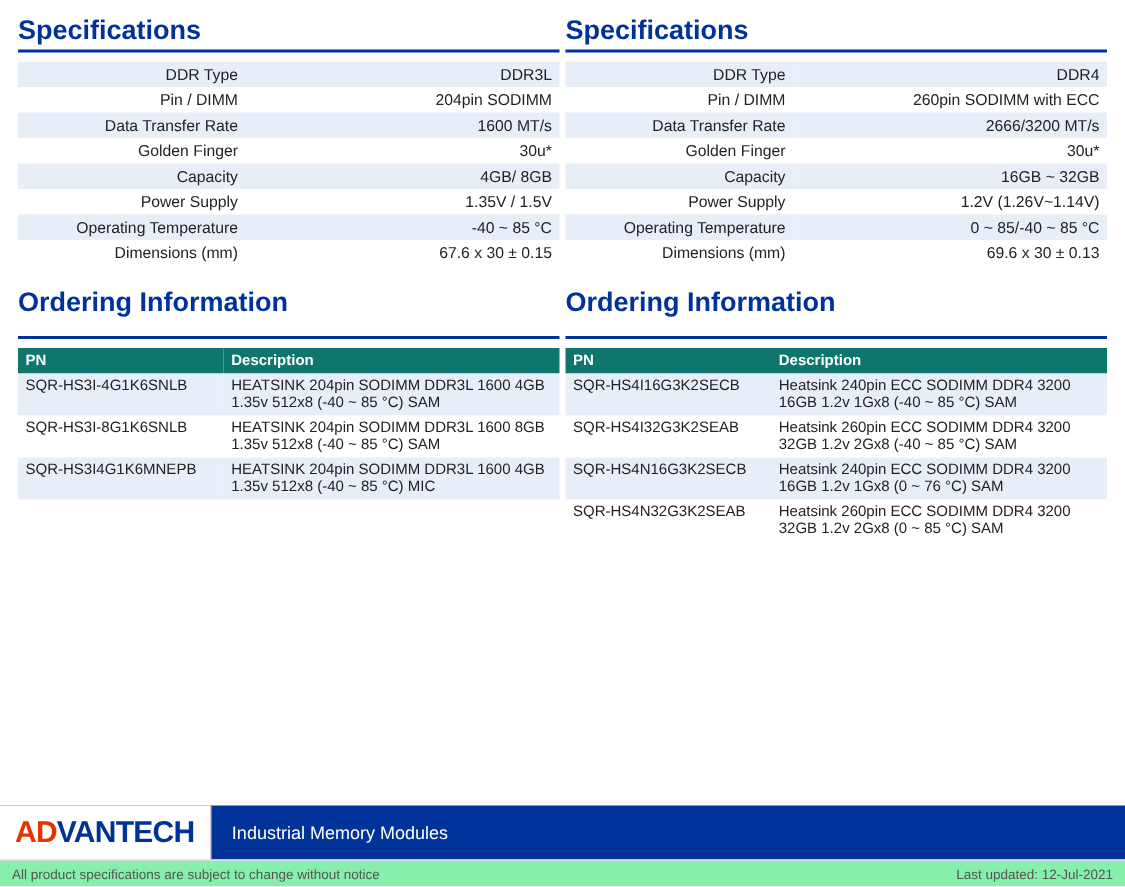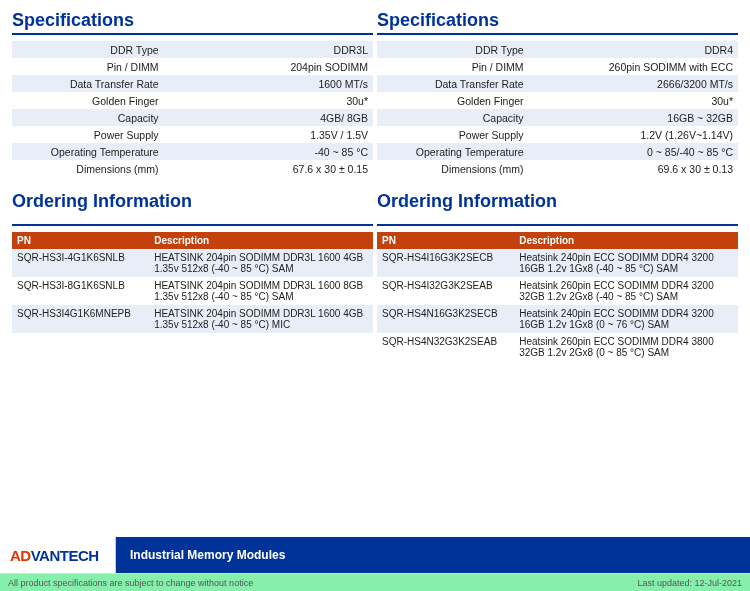--- a/index.html
+++ b/index.html
@@ -59,21 +59,21 @@
       margin-bottom: 6px;
       border-bottom: 2px solid #003399;
       padding-bottom: 12px;
     }
     .ordering-table {
       width: 100%;
       border-collapse: collapse;
       font-size: 10px;
     }
     .ordering-table thead tr {
-      background: #c2410c;
+      background: #0f766e;
       color: #fff;
     }
     .ordering-table thead td {
       padding: 3px 5px;
       font-weight: bold;
     }
     .ordering-table tbody tr:nth-child(odd) {
       background: #e8eef8;
     }
     .ordering-table tbody tr:nth-child(even) {
@@ -82,32 +82,32 @@
     .ordering-table tbody td {
       padding: 3px 5px;
       vertical-align: top;
     }
     .ordering-table tbody td:first-child {
       white-space: nowrap;
       font-weight: normal;
       width: 38%;
     }
     .footer-logo {
-      font-size: 15px;
+      font-size: 20px;
       font-weight: bold;
       color: #003399;
       letter-spacing: -0.5px;
     }
     .footer-logo span {
       color: #e63300;
     }
     .footer-text {
       color: #fff;
       font-size: 12px;
-      font-weight: bold;
+      font-weight: normal;
       padding-left: 14px;
     }
     .footer-note {
       font-size: 9px;
       color: #555;
     }
     .footer-date {
       font-size: 9px;
       color: #555;
     }
@@ -269,21 +269,21 @@
           <tr>
             <td>SQR-HS4I32G3K2SEAB</td>
             <td>Heatsink 260pin ECC SODIMM DDR4 3200 32GB 1.2v 2Gx8 (-40 ~ 85 °C) SAM</td>
           </tr>
           <tr>
             <td>SQR-HS4N16G3K2SECB</td>
             <td>Heatsink 240pin ECC SODIMM DDR4 3200 16GB 1.2v 1Gx8 (0 ~ 76 °C) SAM</td>
           </tr>
           <tr>
             <td>SQR-HS4N32G3K2SEAB</td>
-            <td>Heatsink 260pin ECC SODIMM DDR4 3800 32GB 1.2v 2Gx8 (0 ~ 85 °C) SAM</td>
+            <td>Heatsink 260pin ECC SODIMM DDR4 3200 32GB 1.2v 2Gx8 (0 ~ 85 °C) SAM</td>
           </tr>
         </tbody>
     </table>
   </div>
 </div>
 
 <div class="footer-wrapper">
   <div class="footer-blue">
     <div class="footer-white-block">
       <span class="footer-logo">

